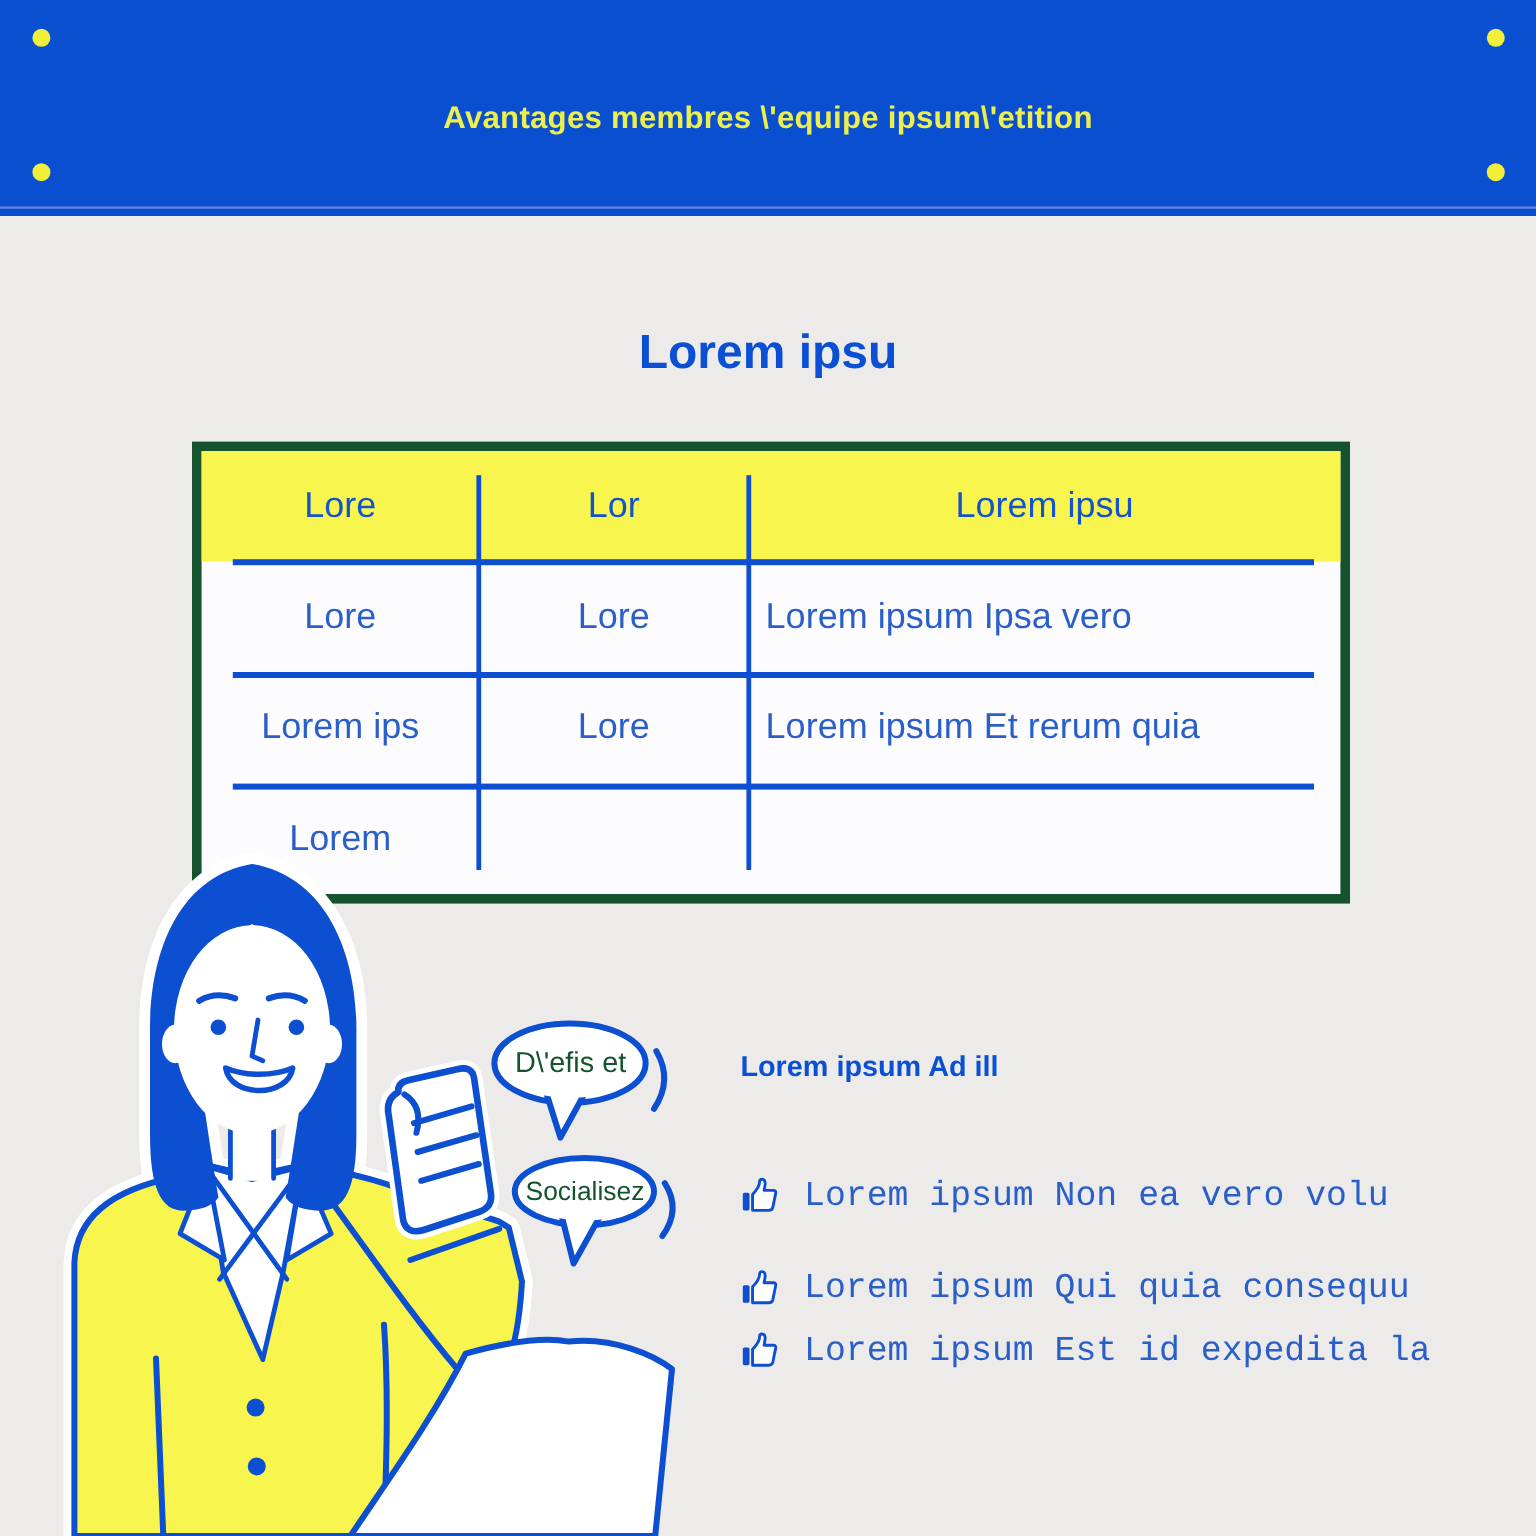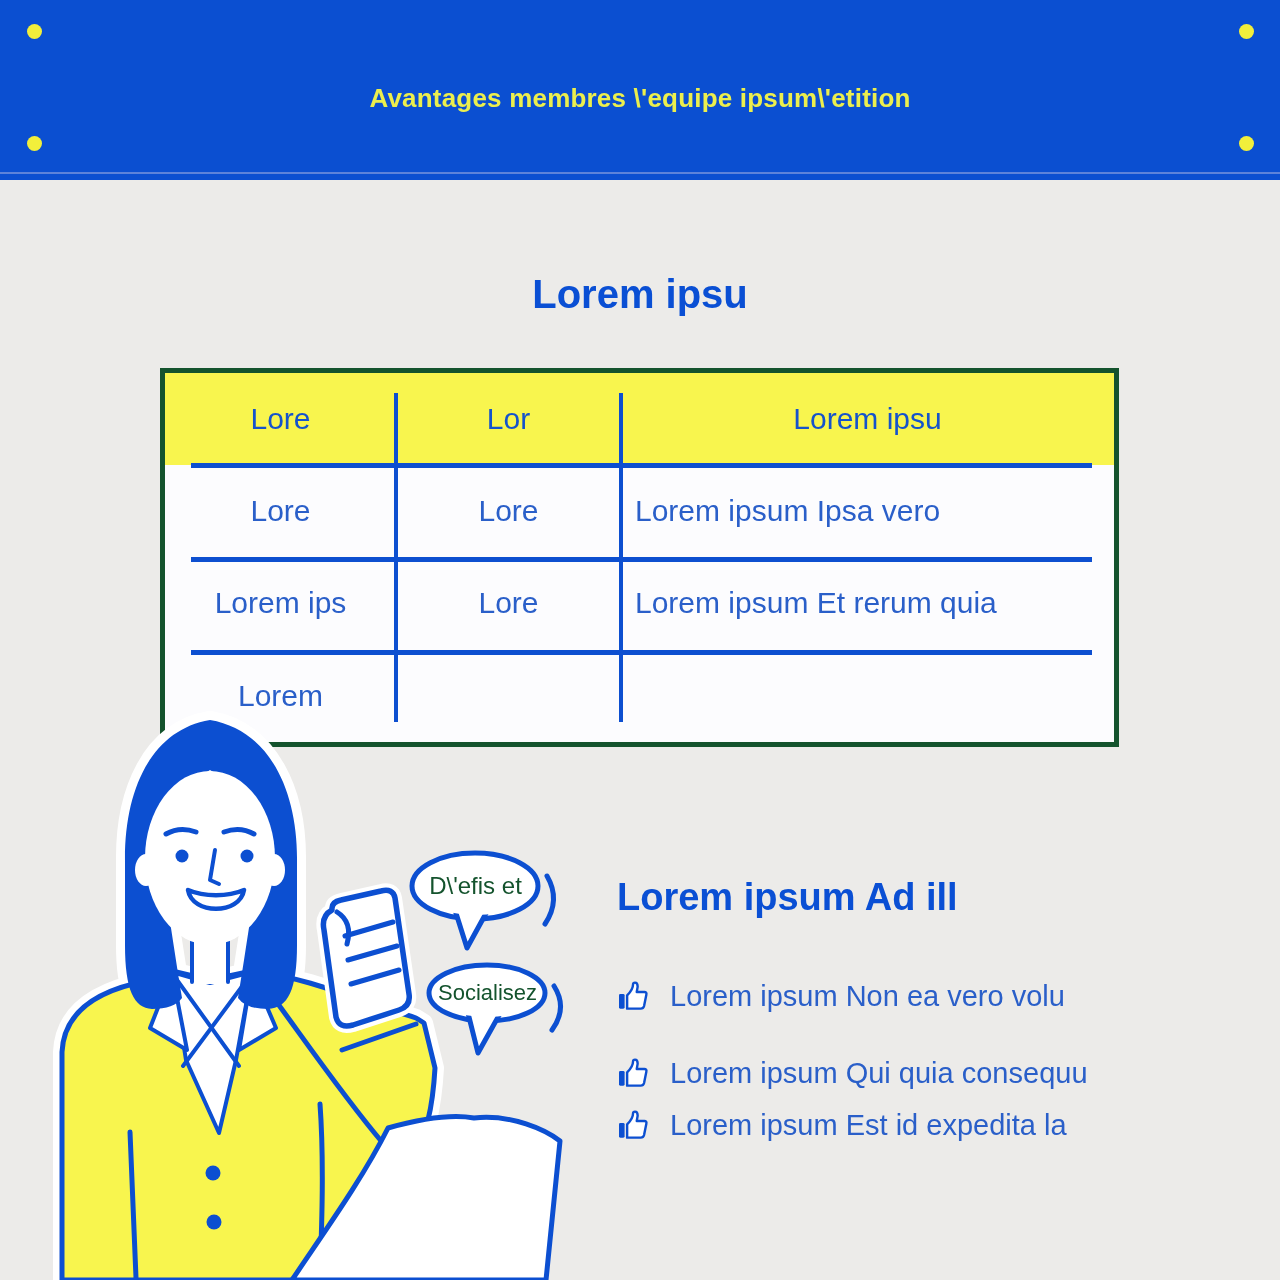--- a/index.html
+++ b/index.html
@@ -32,21 +32,21 @@
     color:#ecef4d;font-size:26px;font-weight:bold;letter-spacing:.2px;
   }
   
   .section-title{
     position:absolute;left:0;right:0;top:272px;text-align:center;
     color:#0a4fd4;font-size:40px;font-weight:bold;
   }
   
   .table{
     position:absolute;left:160px;top:368px;width:949px;height:369px;
-    border:5px solid #14532d;background:#fcfcfe;
+    border:8px solid #14532d;background:#fcfcfe;
   }
   .thead-bg{
     position:absolute;left:0;top:0;right:0;height:92px;background:#f8f54e;
   }
   .tgrid{
     position:absolute;left:0;top:0;right:0;bottom:0;
     display:grid;
     grid-template-columns:231px 225px 1fr;
     grid-template-rows:92px 1fr 1fr 1fr;
   }
@@ -77,29 +77,29 @@
   .bubble .bubble-text{
     position:absolute;text-align:center;color:#14532d;z-index:2;
   }
   .bubble1{left:405px;top:848px;width:170px;height:115px;}
   .bubble1 .bubble-text{left:8px;top:24px;width:125px;font-size:24px;}
   .bubble2{left:420px;top:958px;width:170px;height:112px;}
   .bubble2 .bubble-text{left:10px;top:22px;width:115px;font-size:22px;}
   
   .benefits-title{
     position:absolute;left:617px;top:876px;
-    color:#0a4fd4;font-size:38px;font-weight:bold;
+    color:#0a4fd4;font-size:24px;font-weight:bold;
   }
   .benefit-item{
     position:absolute;left:617px;height:40px;
     display:flex;align-items:center;gap:21px;
   }
   .benefit-item .thumb{width:32px;height:32px;flex:0 0 auto;}
   .benefit-item .benefit-text{
-    color:#2a5fc9;font-size:29px;white-space:nowrap;
+    color:#2a5fc9;font-size:29px;white-space:nowrap;font-family:Liberation Mono, monospace;
   }
   .bi1{top:976px;}
   .bi2{top:1041px;margin-top:12px;}
   .bi3{top:1105px;}
 </style>
 </head>
 <body>
 
 <div class="banner">
   <div class="dot tl"></div>

